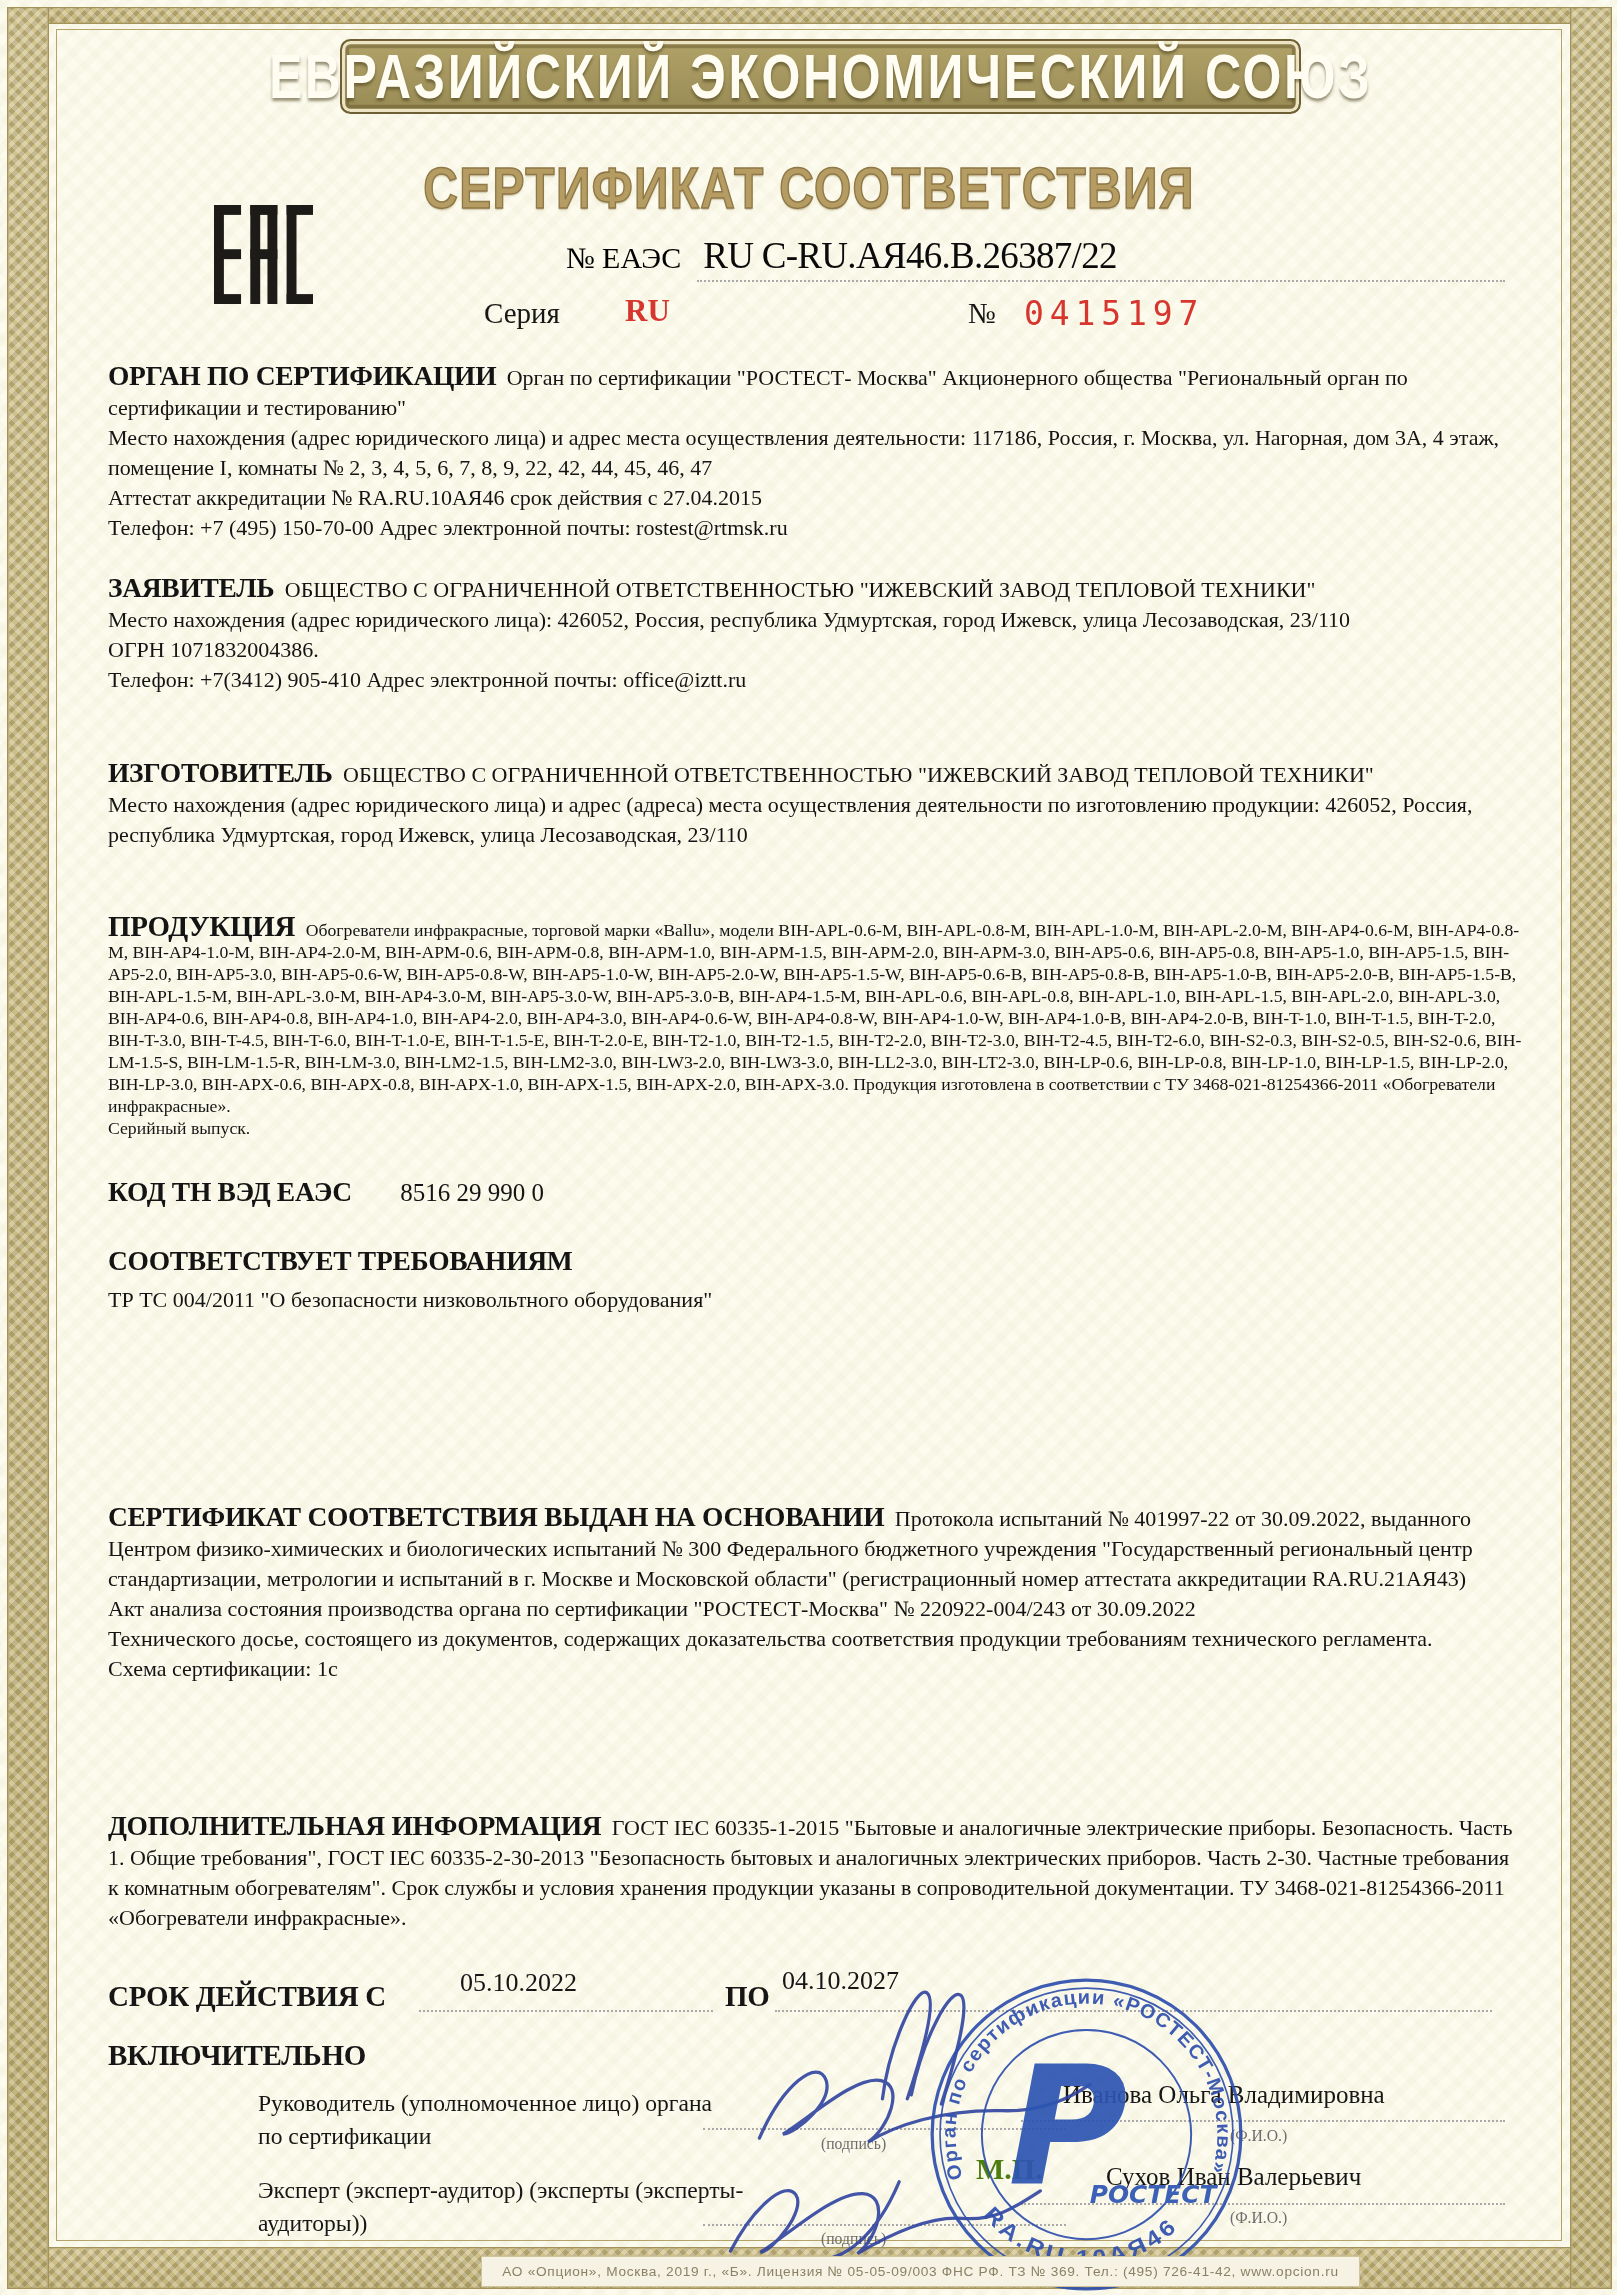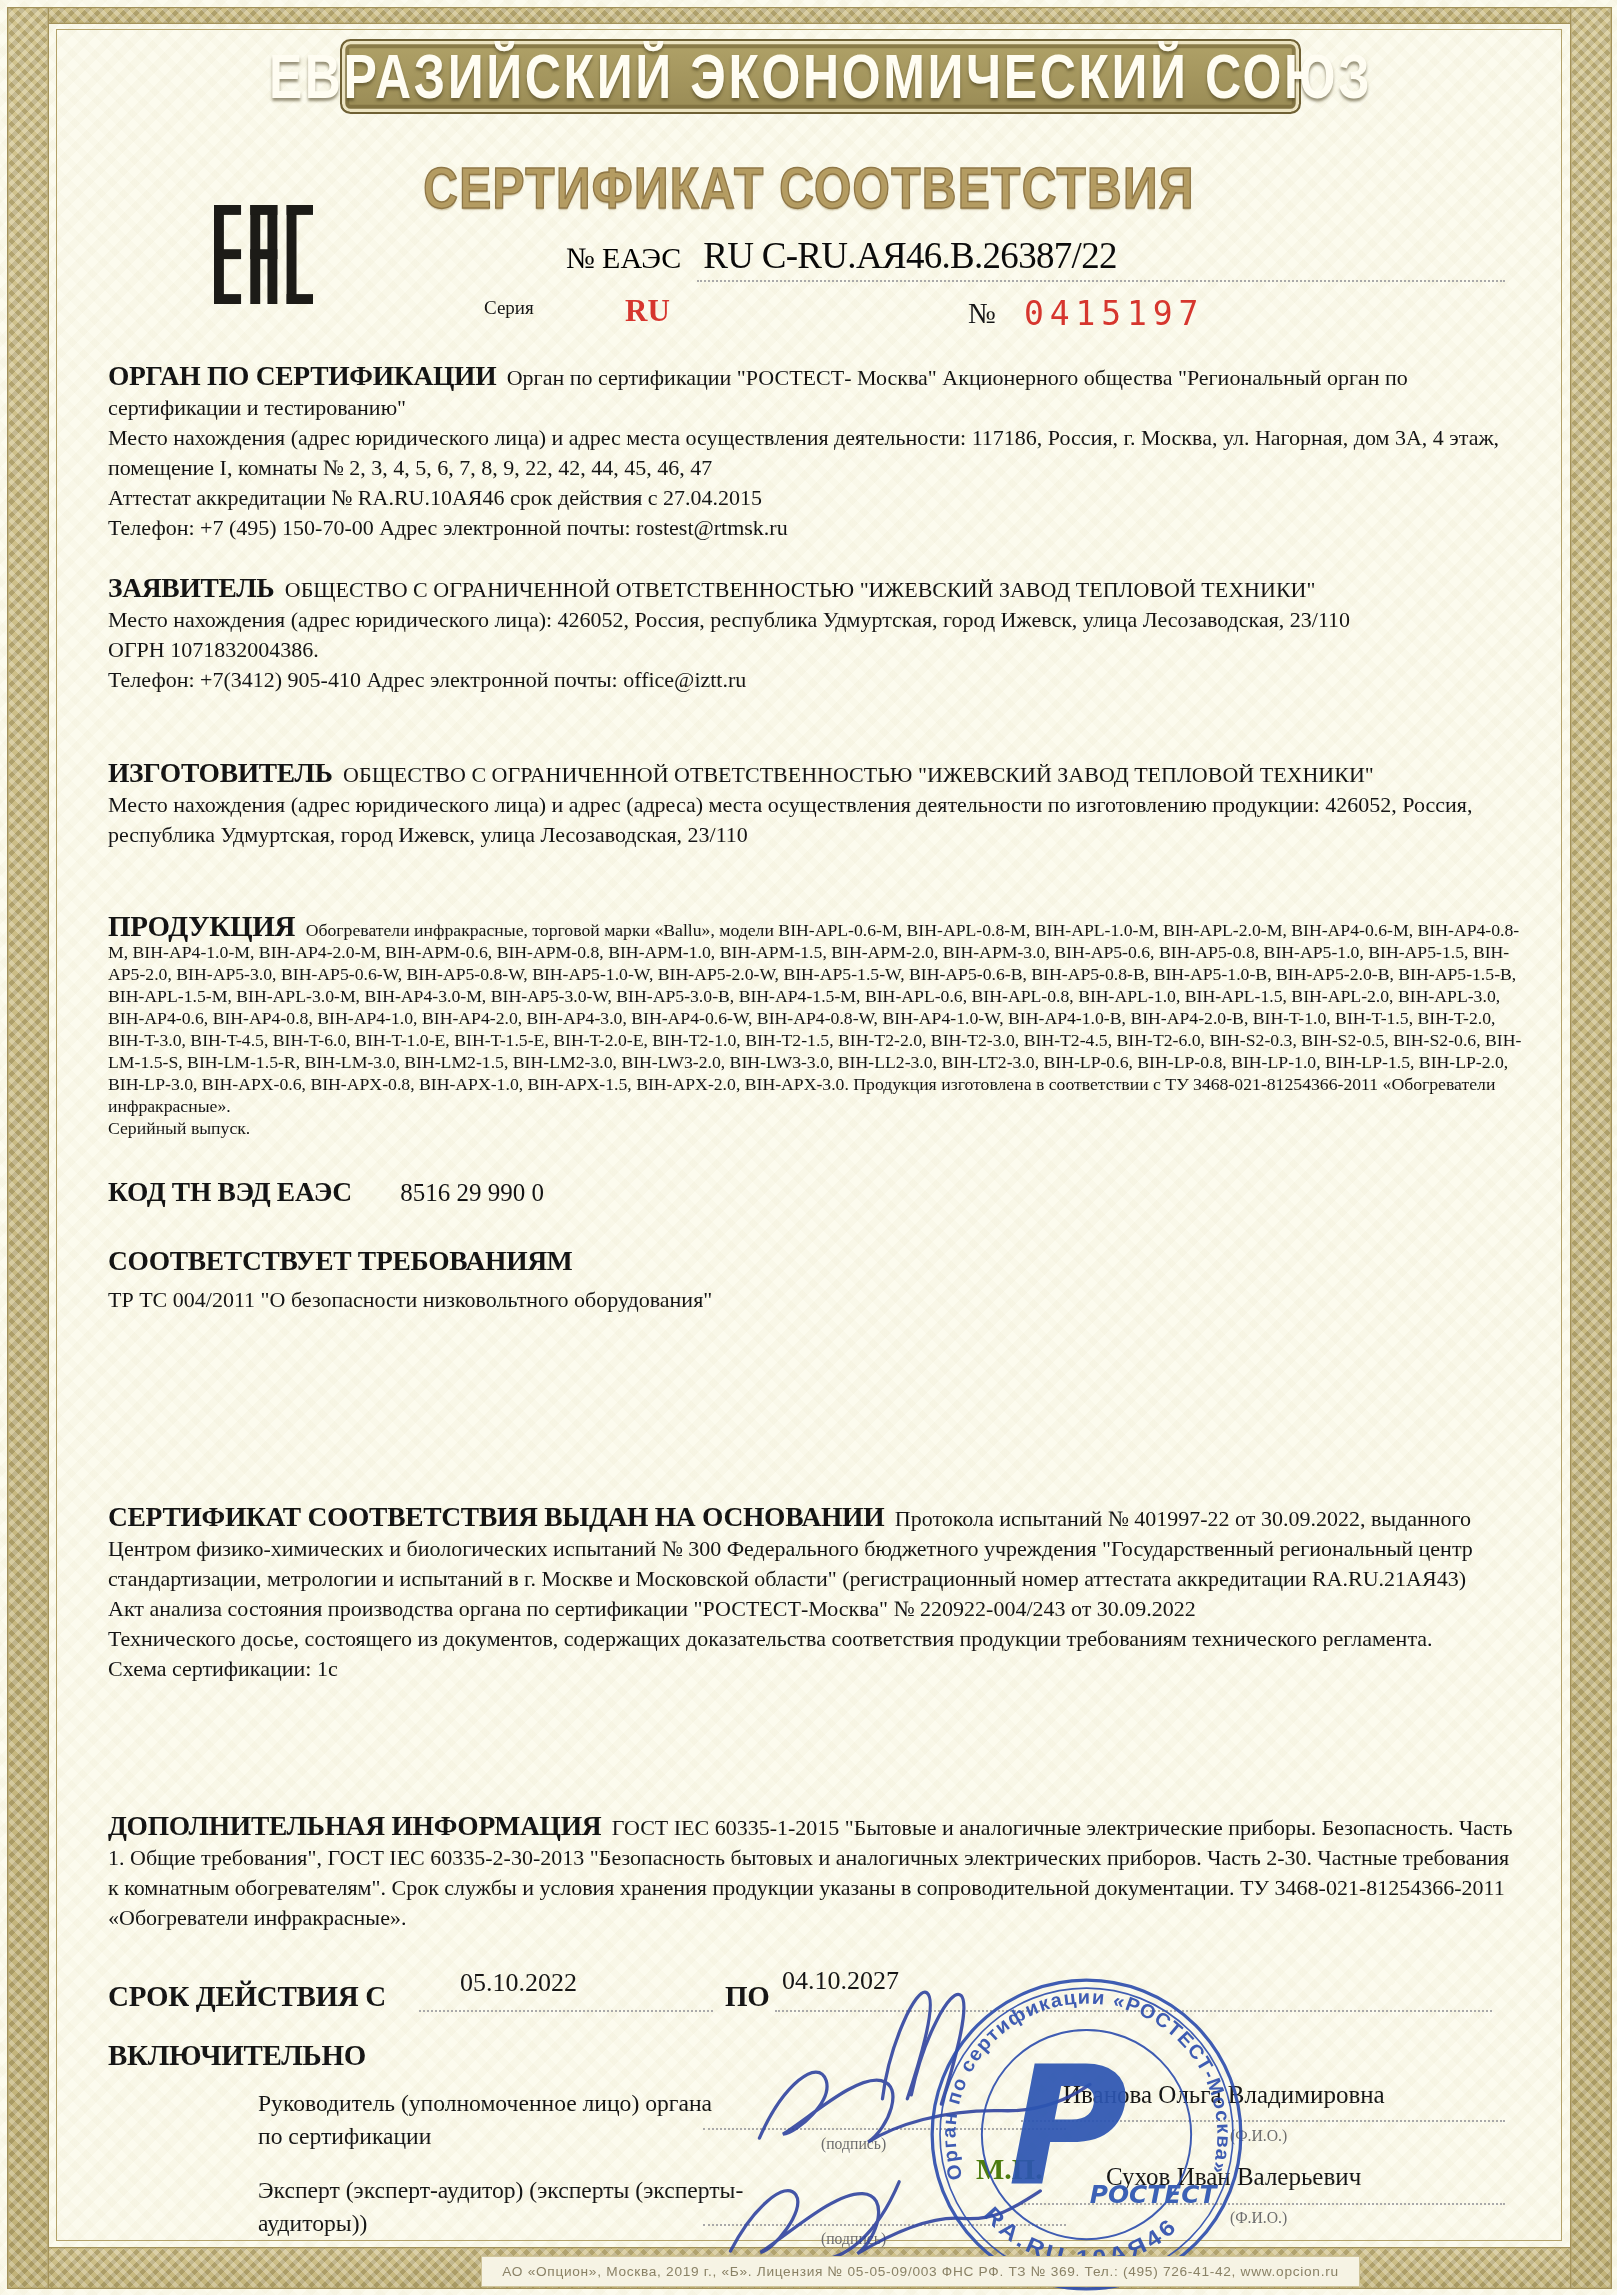--- a/index.html
+++ b/index.html
@@ -40,21 +40,21 @@
      color:#b49c62;-webkit-text-stroke:1.3px #8f7747;letter-spacing:1.3px;
      display:inline-block;transform:scaleY(1.18);white-space:nowrap;
      text-shadow:0 1.3px 1.3px rgba(130,108,55,.35);}
 
   .certno-row{position:absolute;left:566px;top:234px;display:flex;align-items:baseline;}
   .certno-label{font-size:30px;color:#000000;}
   .certno-value{font-size:37px;margin-left:22px;letter-spacing:-0.7px;color:#0b0b0b;}
   .micro-line{position:absolute;border-bottom:2px dotted #a9a9a9;height:0;}
 
   .series-row{position:absolute;left:484px;top:293px;height:39px;}
-  .series-label{position:absolute;left:0;top:3.9px;font-size:19px;}
+  .series-label{position:absolute;left:0;top:3.9px;font-size:29px;}
   .series-value{position:absolute;left:141px;top:0;font-size:31px;font-weight:bold;color:#d6362e;
      font-family:"Liberation Serif",serif;}
   .num-label{position:absolute;left:484px;top:3.9px;font-size:29px;}
   .num-value{position:absolute;left:540px;top:1.3px;font-size:33px;color:#d6362e;
      font-family:"DejaVu Sans Mono",monospace;letter-spacing:5.9px;}
 
   .sec{position:absolute;left:108px;width:1417px;font-size:22px;line-height:30px;color:#141414;}
   .sec-h{font-weight:bold;font-size:27.5px;letter-spacing:-0.3px;margin-right:10.5px;}
   .sec p{margin:0;}
   .small-body{font-size:17.7px;line-height:22px;}

